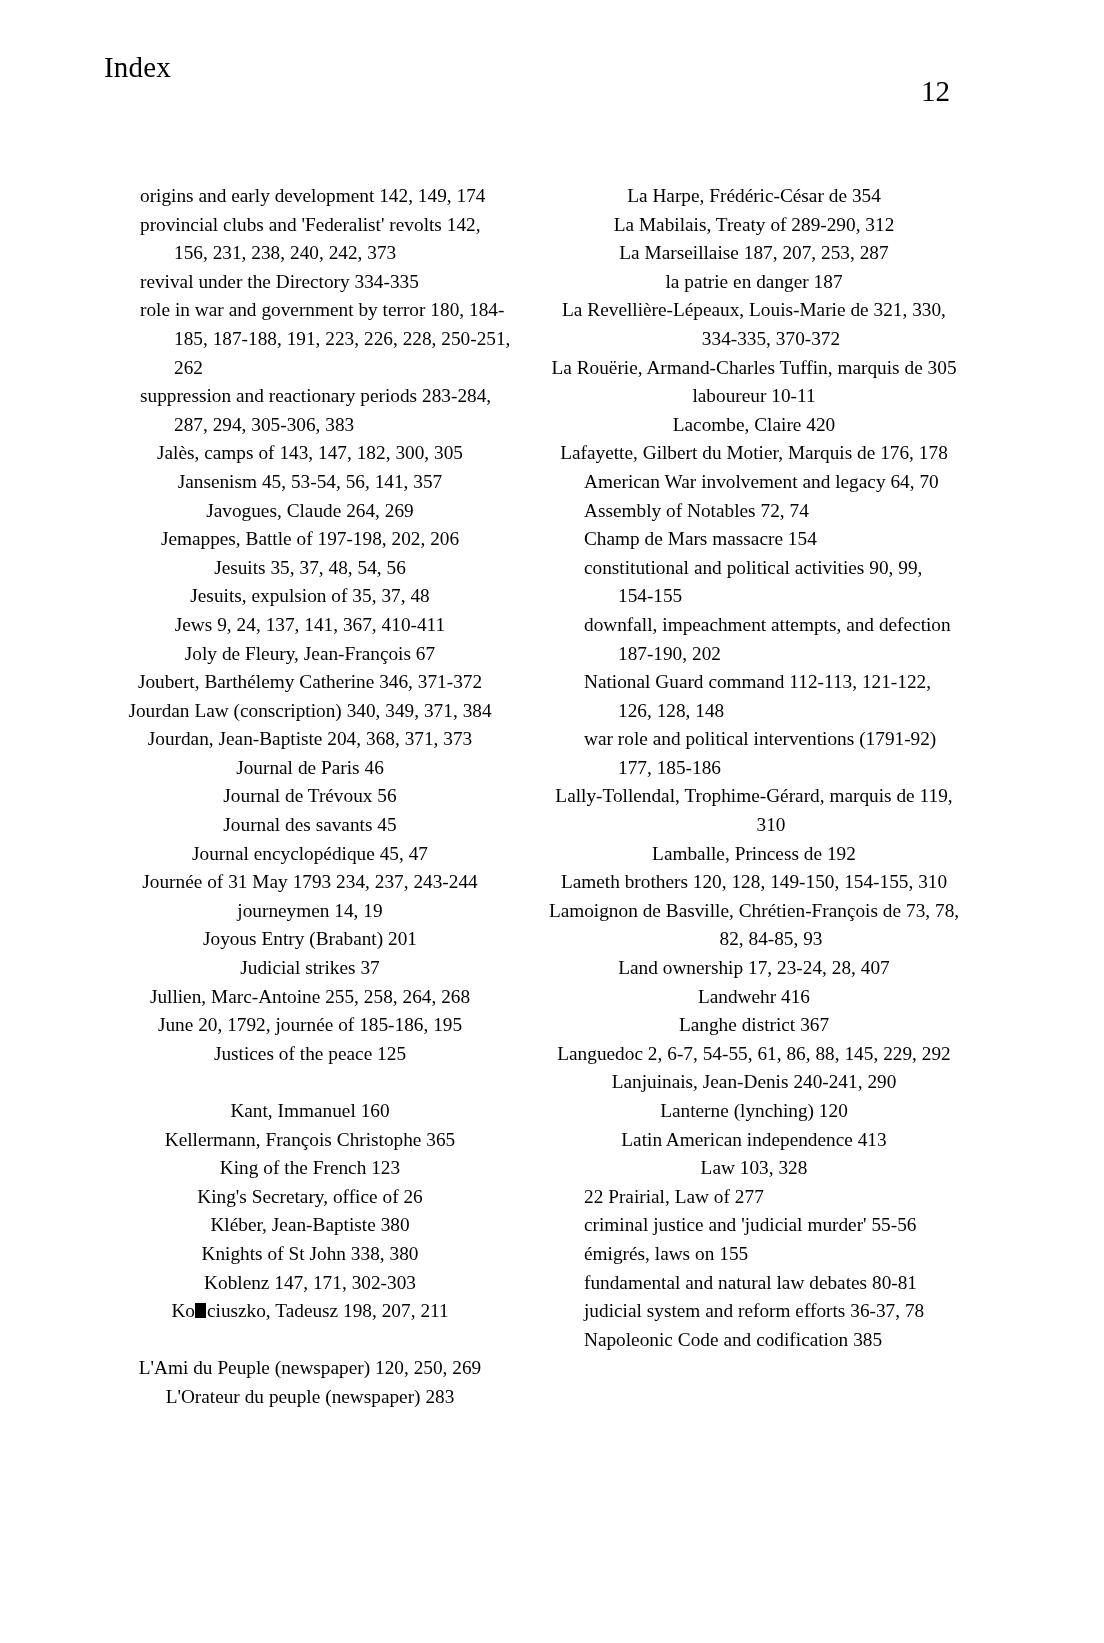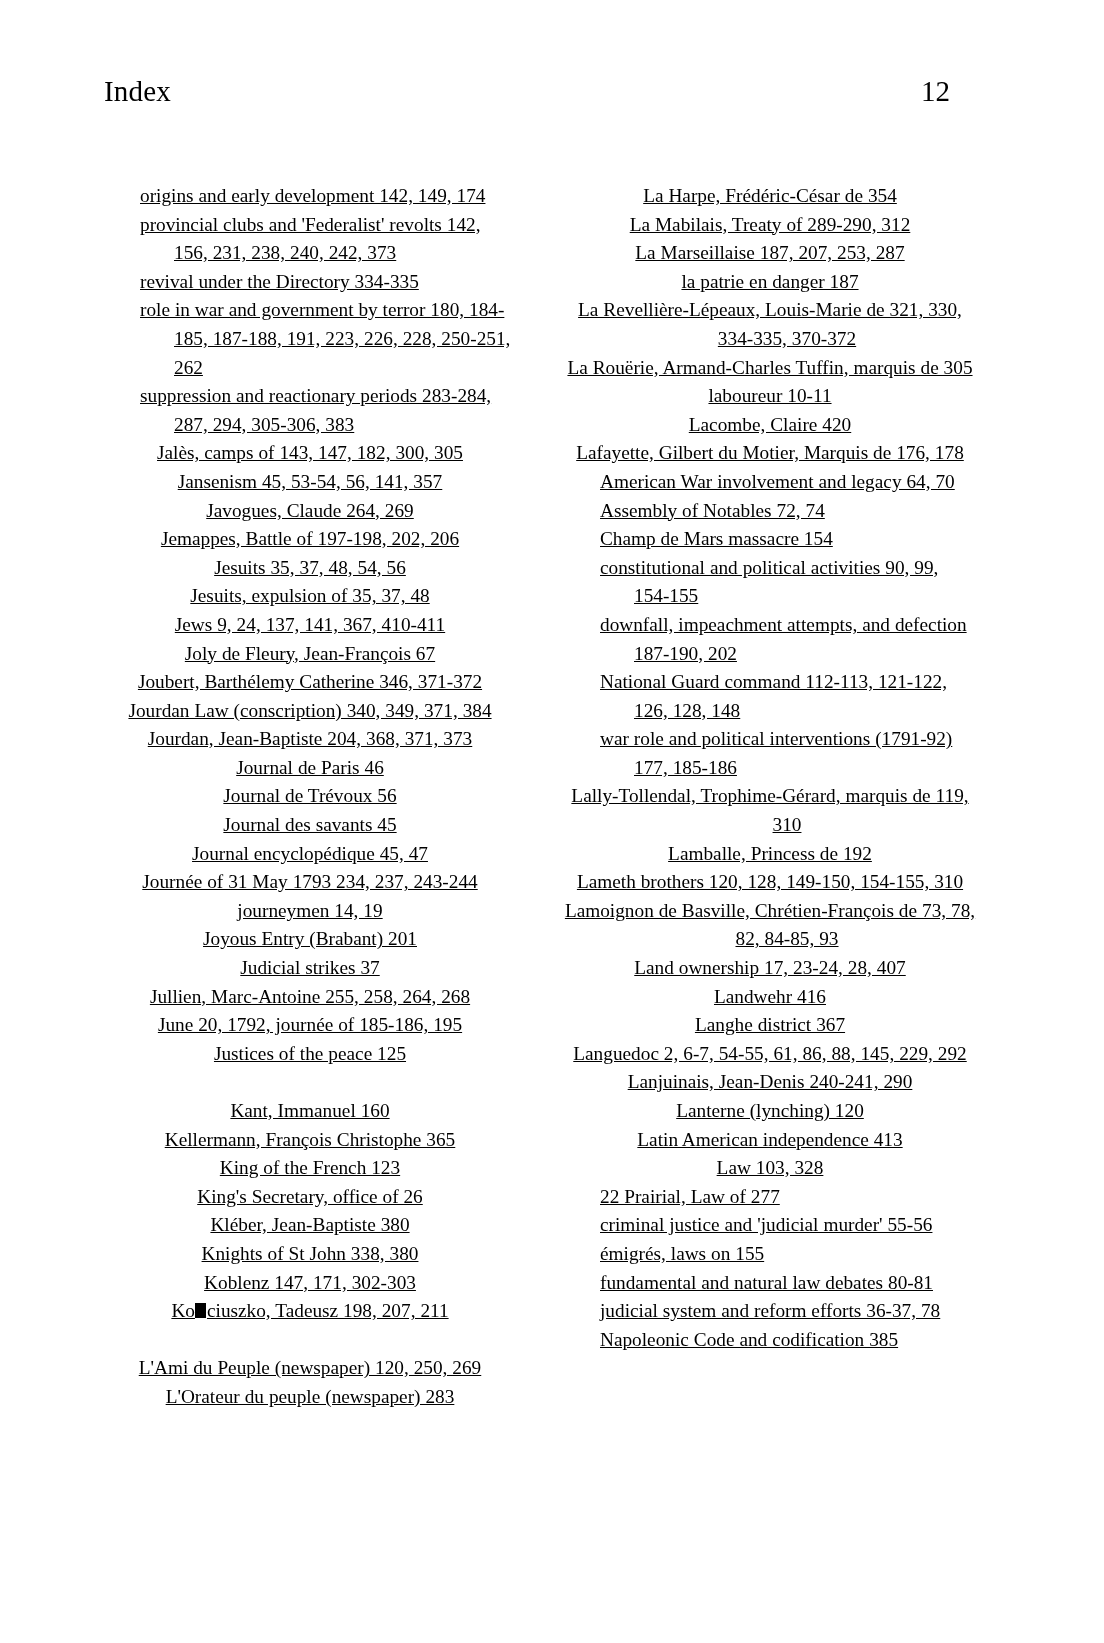--- a/index.html
+++ b/index.html
@@ -26,43 +26,42 @@
     overflow: hidden;
   }
 
   
   .running-head {
     position: absolute;
     left: 104px;
     top: 50px;
     width: 846px;
     display: flex;
-    align-items: flex-end;
+    align-items: flex-start;
     justify-content: space-between;
     font-size: 29px;
     line-height: 1.2;
   }
   .running-head .rh-title {
     letter-spacing: 0.2px;
   }
   .running-head .rh-folio {
     font-size: 29px;
     margin-top: 24px;
   }
 
   
   .index-body {
     position: absolute;
     left: 104px;
     top: 182px;
     width: 856px;
     display: flex;
-    gap: 48px;
+    gap: 32px;
     align-items: flex-start;
-    text-decoration: underline;
   }
   .index-column {
     width: 412px;
     flex: 0 0 412px;
   }
 
   .entry {
     font-size: 19.3px;
     line-height: 28.6px;
     margin: 0;

